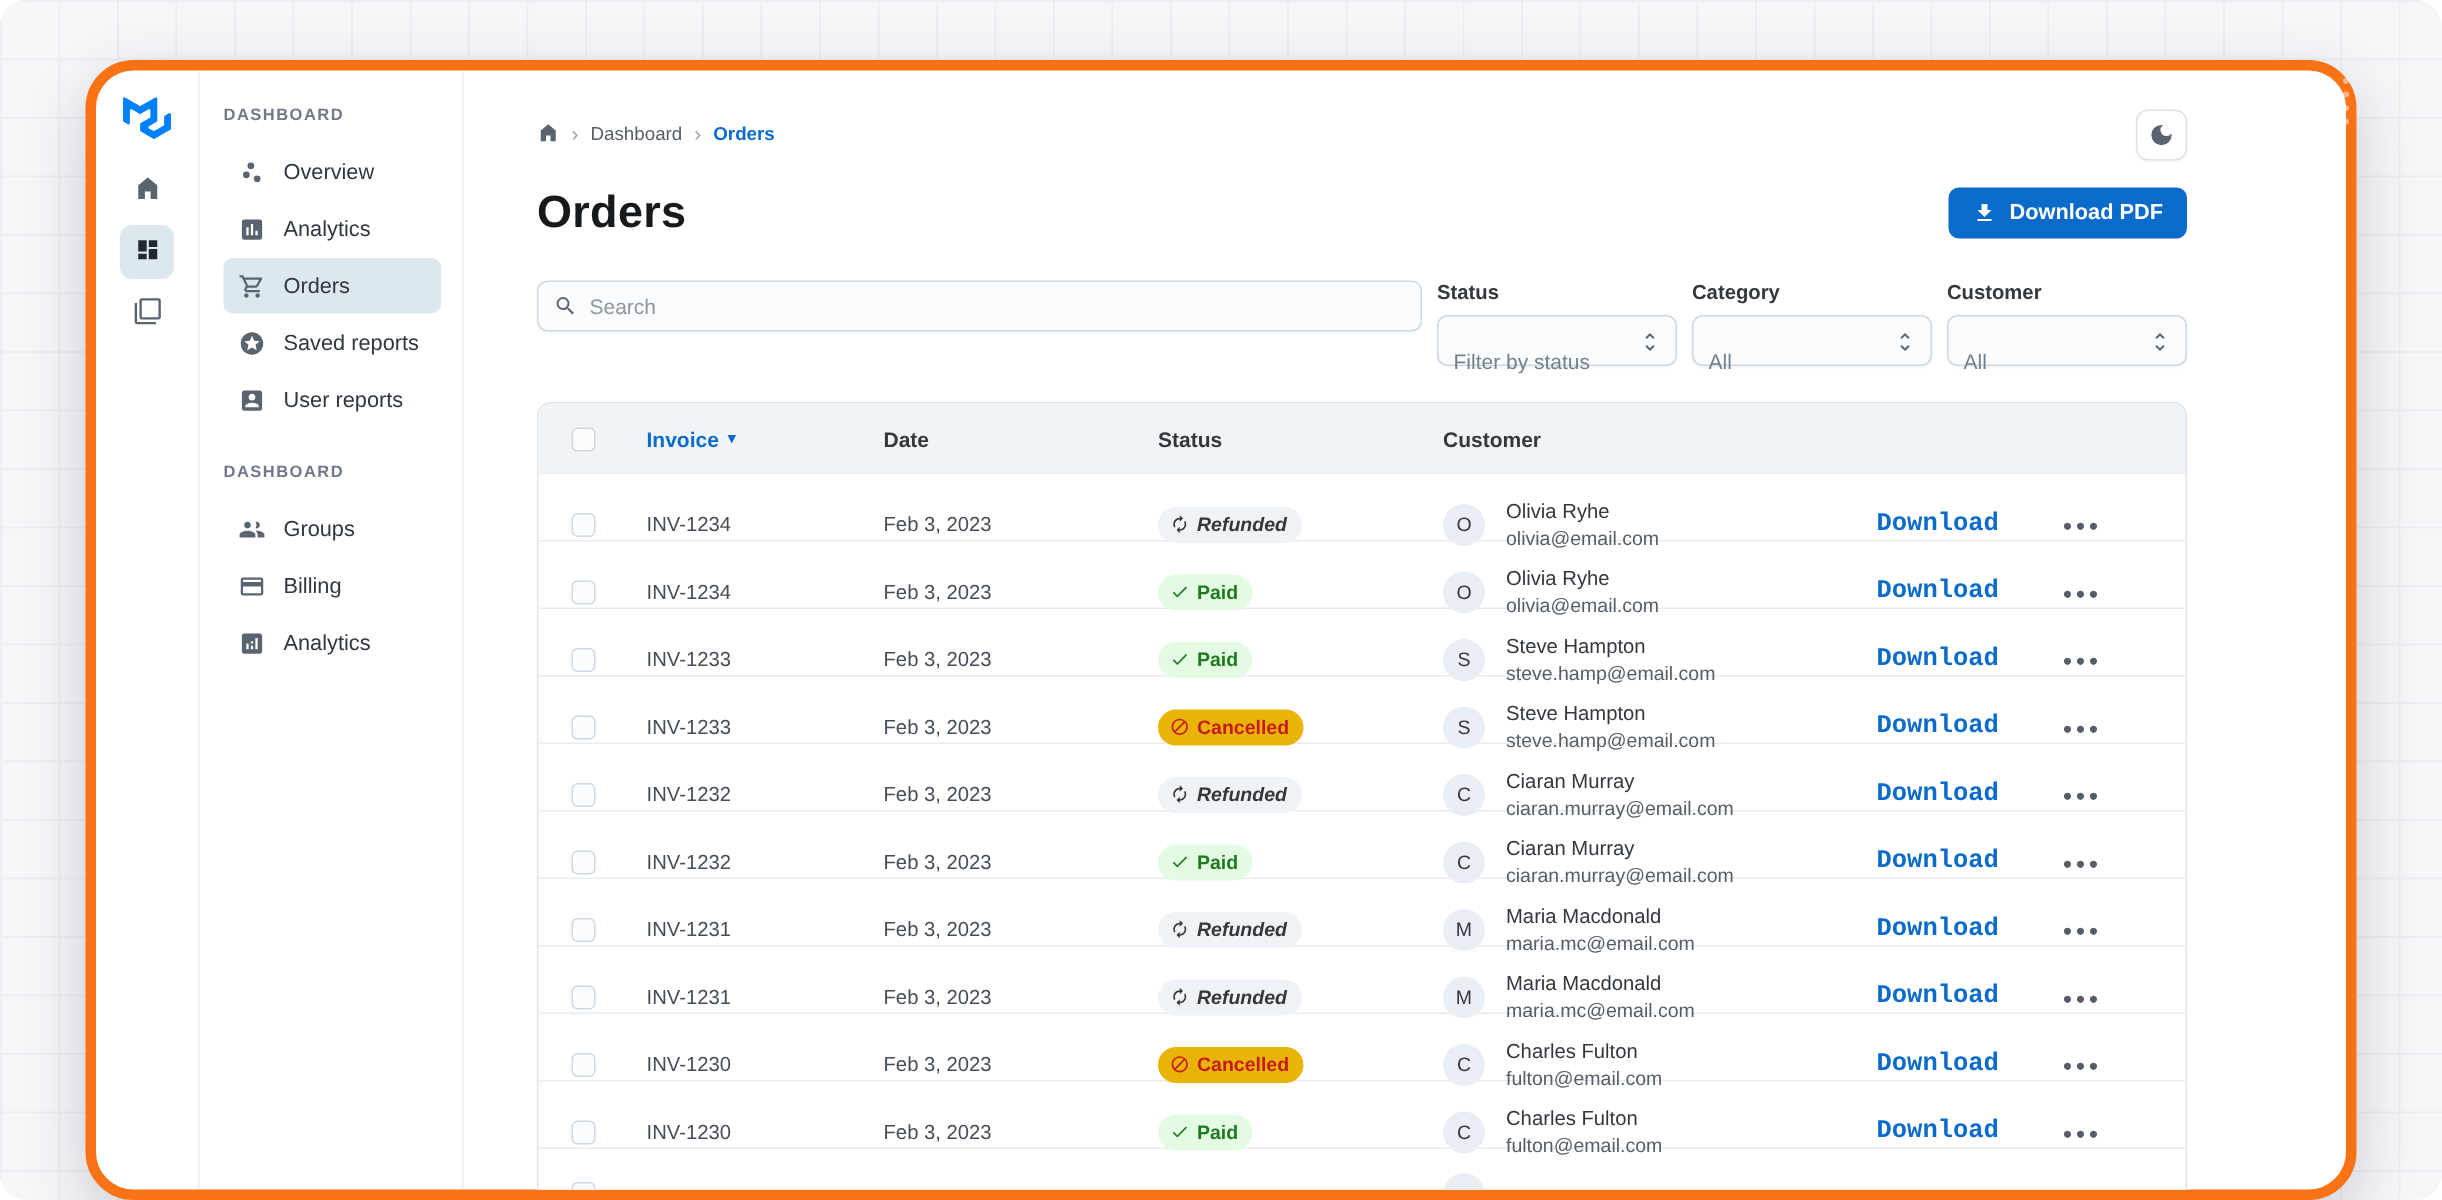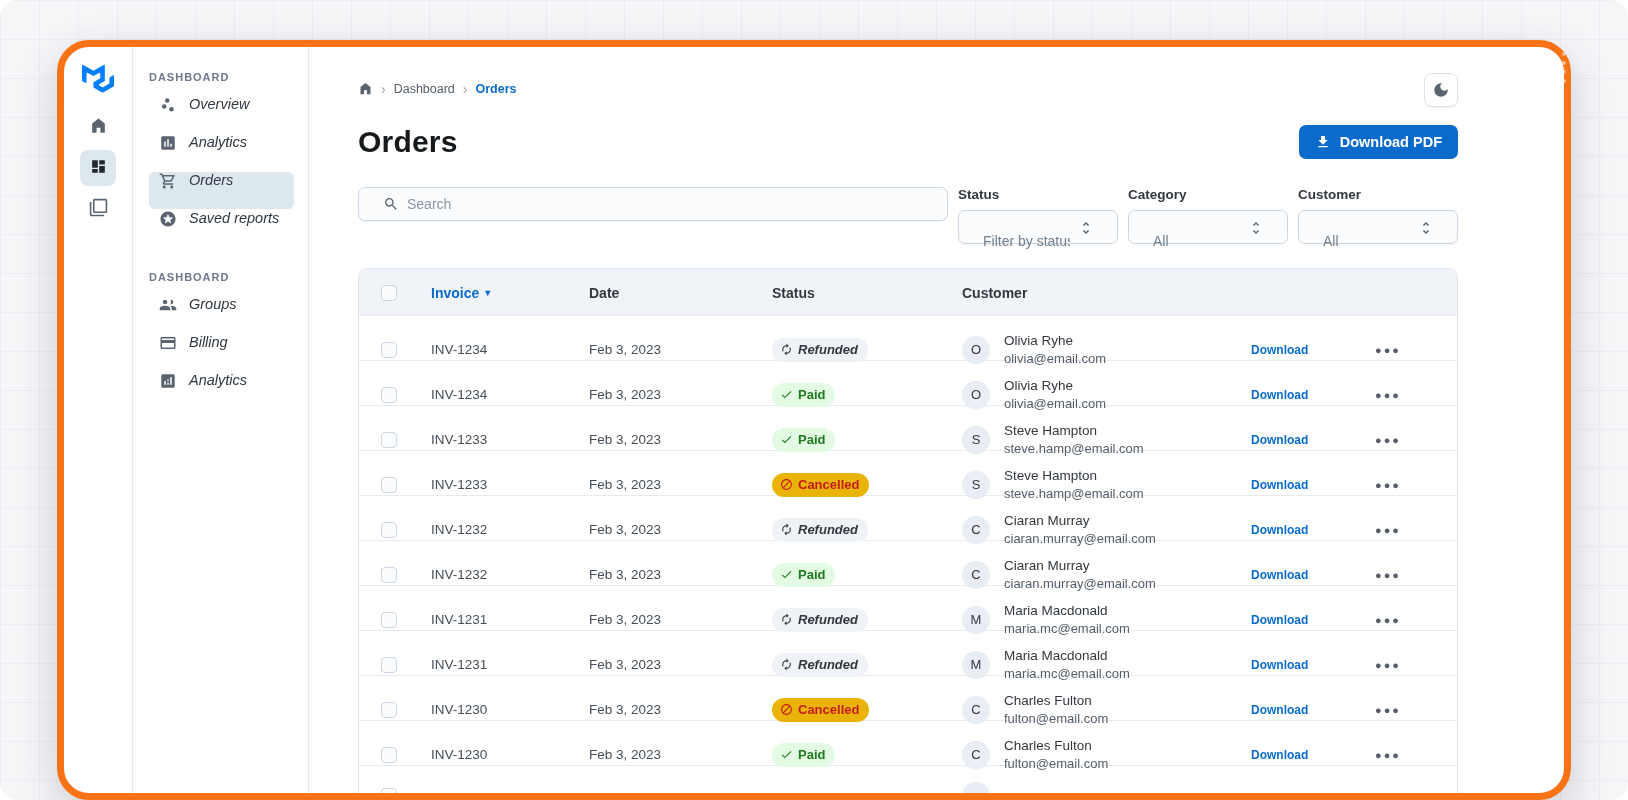--- a/index.html
+++ b/index.html
@@ -26,22 +26,22 @@
     display:flex; flex-direction:column; align-items:center; }
   .logo { width:32px; height:29px; margin-bottom:16px; }
   .rail-btn { width:36px; height:36px; border-radius:8px; display:flex; align-items:center;
     justify-content:center; color:#5A6470; margin-bottom:5px; cursor:pointer; background:transparent; border:none; }
   .rail-btn svg { width:19px; height:19px; fill:currentColor; }
   .rail-btn.sel { background:#DDE7EE; color:#23282E; }
 
   
   .sidebar { width:176px; flex:0 0 176px; border-right:1px solid #E6E9ED; padding:24px 14px 0 16px; }
   .caption { font-size:11px; font-weight:700; letter-spacing:.09em; color:#70788A; margin-bottom:13px; }
-  .nav-item { display:flex; align-items:flex-start; gap:12px; height:37px; border-radius:6px;
-    padding:0 10px; color:#2F3742; font-size:14.5px; font-weight:500; cursor:pointer; margin-bottom:1px;font-style:italic; }
+  .nav-item { display:flex; align-items:center; gap:12px; height:37px; border-radius:6px;
+    padding:0 10px; color:#2F3742; font-size:14.5px; font-weight:500; cursor:pointer; margin-bottom:1px; }
   .nav-item svg { width:18px; height:18px; fill:#5A6470; flex:0 0 18px; }
   .nav-item.sel { background:#DDE7EE; }
   .sec2 { margin-top:24px; }
 
   
   .main { flex:1; padding:26px 0 0 49px; position:relative; }
   .content { width:1100px; }
   .top-row { display:flex; justify-content:space-between; align-items:flex-start; height:48px; }
   .breadcrumb { display:flex; align-items:center; gap:8px; margin-top:8px; font-size:12.5px; color:#555E68; }
   .breadcrumb svg { width:15px; height:15px; fill:#5A6470; }
@@ -59,21 +59,21 @@
     font-family:"Liberation Sans", sans-serif; }
   .pdf-btn svg { width:16px; height:16px; fill:#fff; }
 
   
   .filters { display:flex; gap:10px; margin-top:28px; }
   .f-group { display:flex; flex-direction:column; }
   .f-search { flex:1; }
   .f-select { width:160px; }
   .f-label { font-size:13.5px; font-weight:700; color:#32383E; margin-bottom:8px; }
   .inputbox { height:34px; border:1px solid #CDD7E1; border-radius:7px; background:#FBFCFE;
-    display:flex; align-items:center; padding:0 24px; gap:8px; box-shadow:0 1px 2px rgba(21,21,21,.04); }
+    display:flex; align-items:center; padding:0 10px; gap:8px; box-shadow:0 1px 2px rgba(21,21,21,.04); }
   .inputbox svg { width:16px; height:16px; fill:#5A6470; flex:0 0 16px; }
   .inputbox input { border:none; outline:none; background:transparent; flex:1; font-size:14px;
     color:#32383E; font-family:"Liberation Sans", sans-serif; }
   .inputbox input::placeholder { color:#8A97A3; }
   .selectbox { position:relative; cursor:pointer; }
   .select-value { flex:1; font-size:14px; color:#72818E; white-space:nowrap; overflow:hidden;margin-top:28px; }
   .selectbox .unfold { width:15px; height:15px; fill:#5A6470; }
 
   
   .card { margin-top:24px; border:1px solid #DDE3E9; border-radius:9px; background:#fff; overflow:hidden; }
@@ -89,21 +89,21 @@
     padding:0 10px 0 8px; font-size:13px; font-weight:600; }
   .chip svg { width:13px; height:13px; fill:currentColor; }
   .chip.paid { background:#E3FBE3; color:#1F7A1F; }
   .chip.refunded { background:#EFF2F6; color:#32383E;font-style:italic; }
   .chip.cancelled { background:#eab308; color:#C41C1C; }
   .cust { display:flex; align-items:center; gap:14px; }
   .avatar { width:28px; height:28px; border-radius:50%; background:#E9EEF4; color:#32383E;
     display:flex; align-items:center; justify-content:center; font-size:13px; font-weight:500; flex:0 0 28px; }
   .cname { font-size:13.5px; color:#32383E; line-height:1.35; }
   .cemail { font-size:13px; color:#555E68; line-height:1.35; }
-  .dl { color:#0B6BCB; font-weight:600; font-size:12px; text-decoration:none; cursor:pointer; }
+  .dl { color:#0B6BCB; font-weight:600; font-size:17px; text-decoration:none; cursor:pointer;font-family:Liberation Mono, monospace; }
   .dots { border:none; background:none; color:#555E68; font-size:11px; letter-spacing:2px; cursor:pointer;
     text-align:left; padding-left:14px; }
 </style>
 </head>
 <body>
 
 <div class="stage">
   <div class="backdrop"></div>
 
   <div class="window">
@@ -158,20 +158,28 @@
             </span>
     <span>Orders</span>
   </div>
           <div class="nav-item">
     <span style="display:flex">
               <svg viewBox="0 0 24 24" fill="currentColor">
                 <path d="M11.99 2C6.47 2 2 6.48 2 12s4.47 10 9.99 10C17.52 22 22 17.52 22 12S17.52 2 11.99 2zm4.24 16L12 15.45 7.77 18l1.12-4.81-3.73-3.23 4.92-.42L12 5l1.92 4.53 4.92.42-3.73 3.23L16.23 18z"></path>
               </svg>
             </span>
     <span>Saved reports</span>
+  </div>
+          <div class="nav-item">
+    <span style="display:flex">
+              <svg viewBox="0 0 24 24" fill="currentColor">
+                <path d="M3 5v14c0 1.1.89 2 2 2h14c1.1 0 2-.9 2-2V5c0-1.1-.9-2-2-2H5c-1.11 0-2 .9-2 2zm12 4c0 1.66-1.34 3-3 3s-3-1.34-3-3 1.34-3 3-3 3 1.34 3 3zm-9 8c0-2 4-3.1 6-3.1s6 1.1 6 3.1v1H6v-1z"></path>
+              </svg>
+            </span>
+    <span>User reports</span>
   </div>
         </div>
       <div class="caption sec2">DASHBOARD</div>
       <div>
           <div class="nav-item">
     <span style="display:flex">
               <svg viewBox="0 0 24 24" fill="currentColor">
                 <path d="M16 11c1.66 0 2.99-1.34 2.99-3S17.66 5 16 5c-.32 0-.63.05-.91.14.57.81.9 1.79.9 2.86s-.34 2.04-.9 2.86c.28.09.59.14.91.14zm-8 0c1.66 0 2.99-1.34 2.99-3S9.66 5 8 5C6.34 5 5 6.34 5 8s1.34 3 3 3zm0 2c-2.33 0-7 1.17-7 3.5V19h14v-2.5c0-2.33-4.67-3.5-7-3.5zm8 0c-.29 0-.62.02-.97.05 1.16.84 1.97 1.97 1.97 3.45V19h6v-2.5c0-2.33-4.67-3.5-7-3.5z"></path>
               </svg>
             </span>

